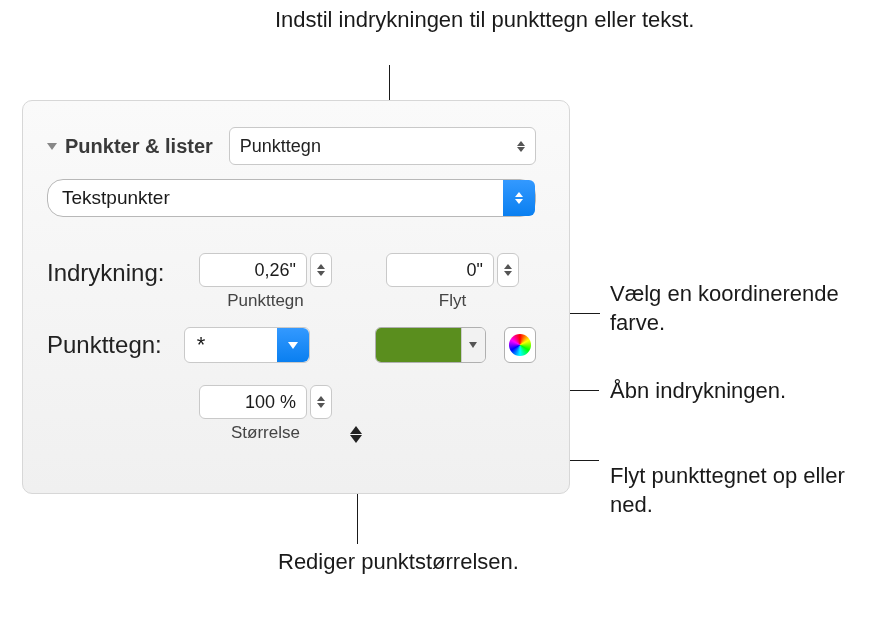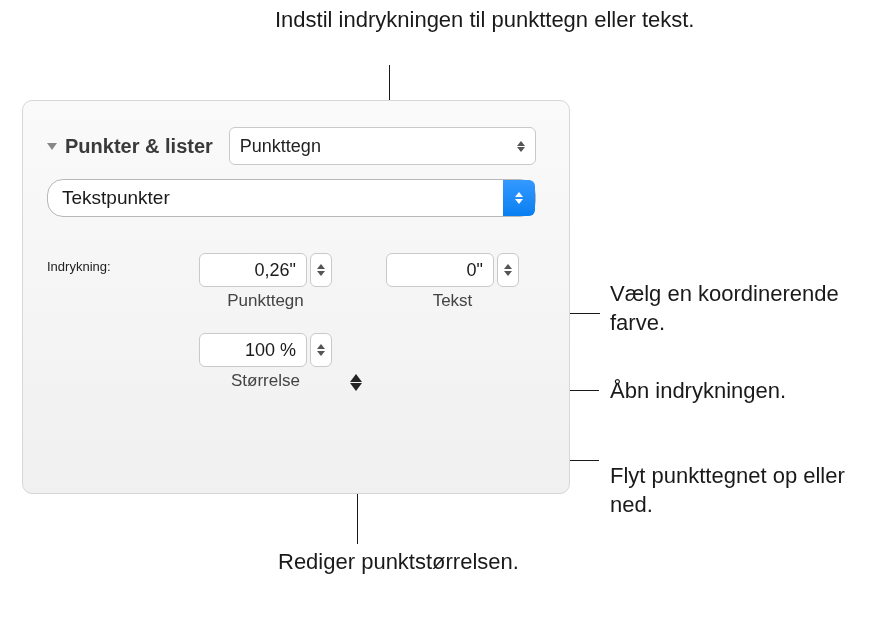--- a/index.html
+++ b/index.html
@@ -94,21 +94,21 @@
   border-bottom-right-radius: 6px;
   display: flex;
   flex-direction: column;
   align-items: center;
   justify-content: center;
   gap: 2px;
 }
 .blue-popup .cap .chev.up { border-bottom: 5px solid #fff; }
 .blue-popup .cap .chev.down { border-top: 5px solid #fff; }
 .label {
-  font-size: 13px;
+  font-size: 24px;
   color: #222;
   width: 140px;
 }
 .stepper-wrap {
   display: flex;
   align-items: center;
   gap: 3px;
 }
 .stepper-input {
   height: 34px;
@@ -303,24 +303,47 @@
     <div class="col">
       <div class="stepper-wrap">
         <div class="stepper-input">
             <span>0"</span>
           </div>
         <div class="stepper-btns">
           <span class="chev up"></span>
             <span class="chev down"></span>
         </div>
       </div>
-      <div class="sublabel">Tekst</div>
-    </div>
-  </div>
-
+      <div class="sublabel">Flyt</div>
+    </div>
+  </div>
+
+  <div class="row" style="gap:12px; margin-top:16px;">
+    <div class="label">Punkttegn:</div>
+
+    <div class="bullet-select">
+      <span>*</span>
+      <span class="cap">
+          <span class="tri"></span>
+        </span>
+    </div>
+
+    <div style="width:46px;"></div>
+
+    <div class="color-well">
+      <div class="swatch" style="background: rgb(90, 142, 30);"></div>
+      <div class="well-tab">
+          <span class="chev down"></span>
+        </div>
+    </div>
+
+    <div class="color-picker-btn">
+      <div class="color-wheel"></div>
+    </div>
+  </div>
 
   <div class="row" style="gap:12px; margin-top:22px; align-items:flex-end;">
     <div class="label" style="width:140px;"></div>
 
     <div class="col">
       <div class="stepper-wrap">
         <div class="stepper-input">
             <span>100 %</span>
           </div>
         <div class="stepper-btns">

